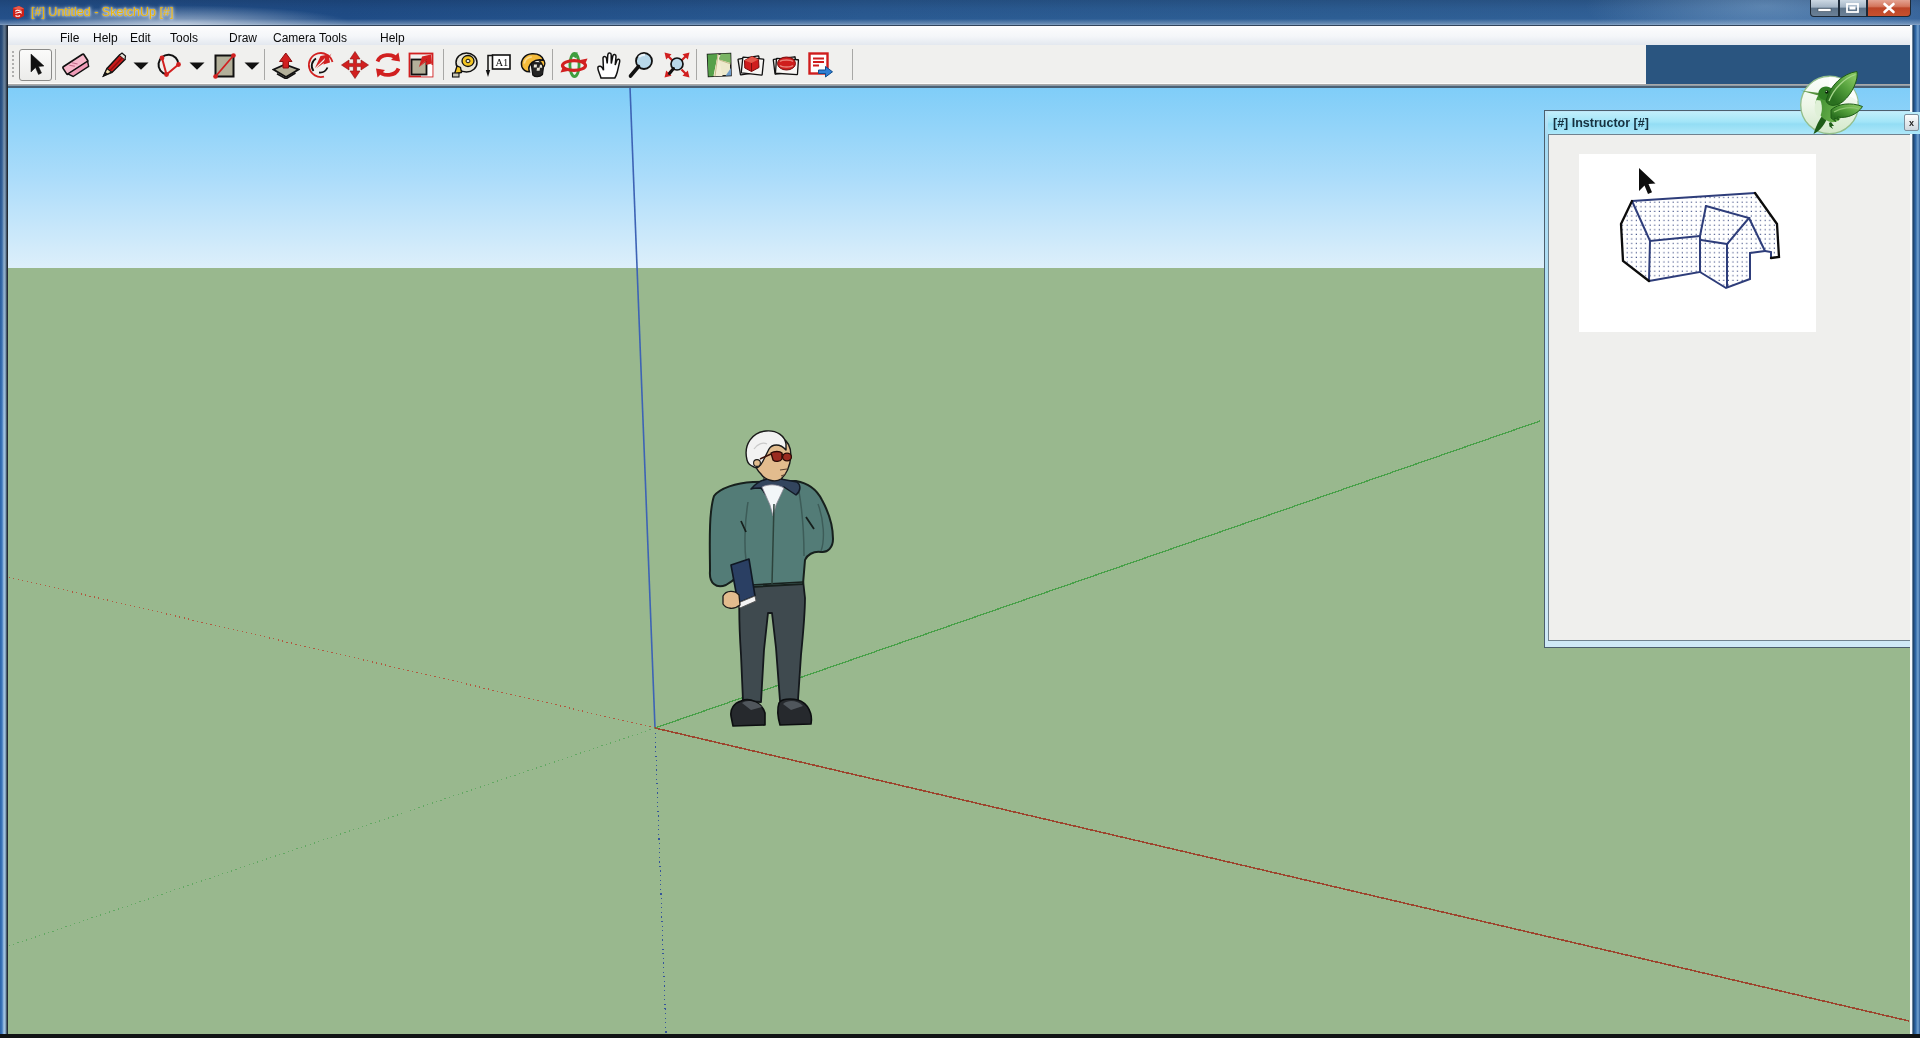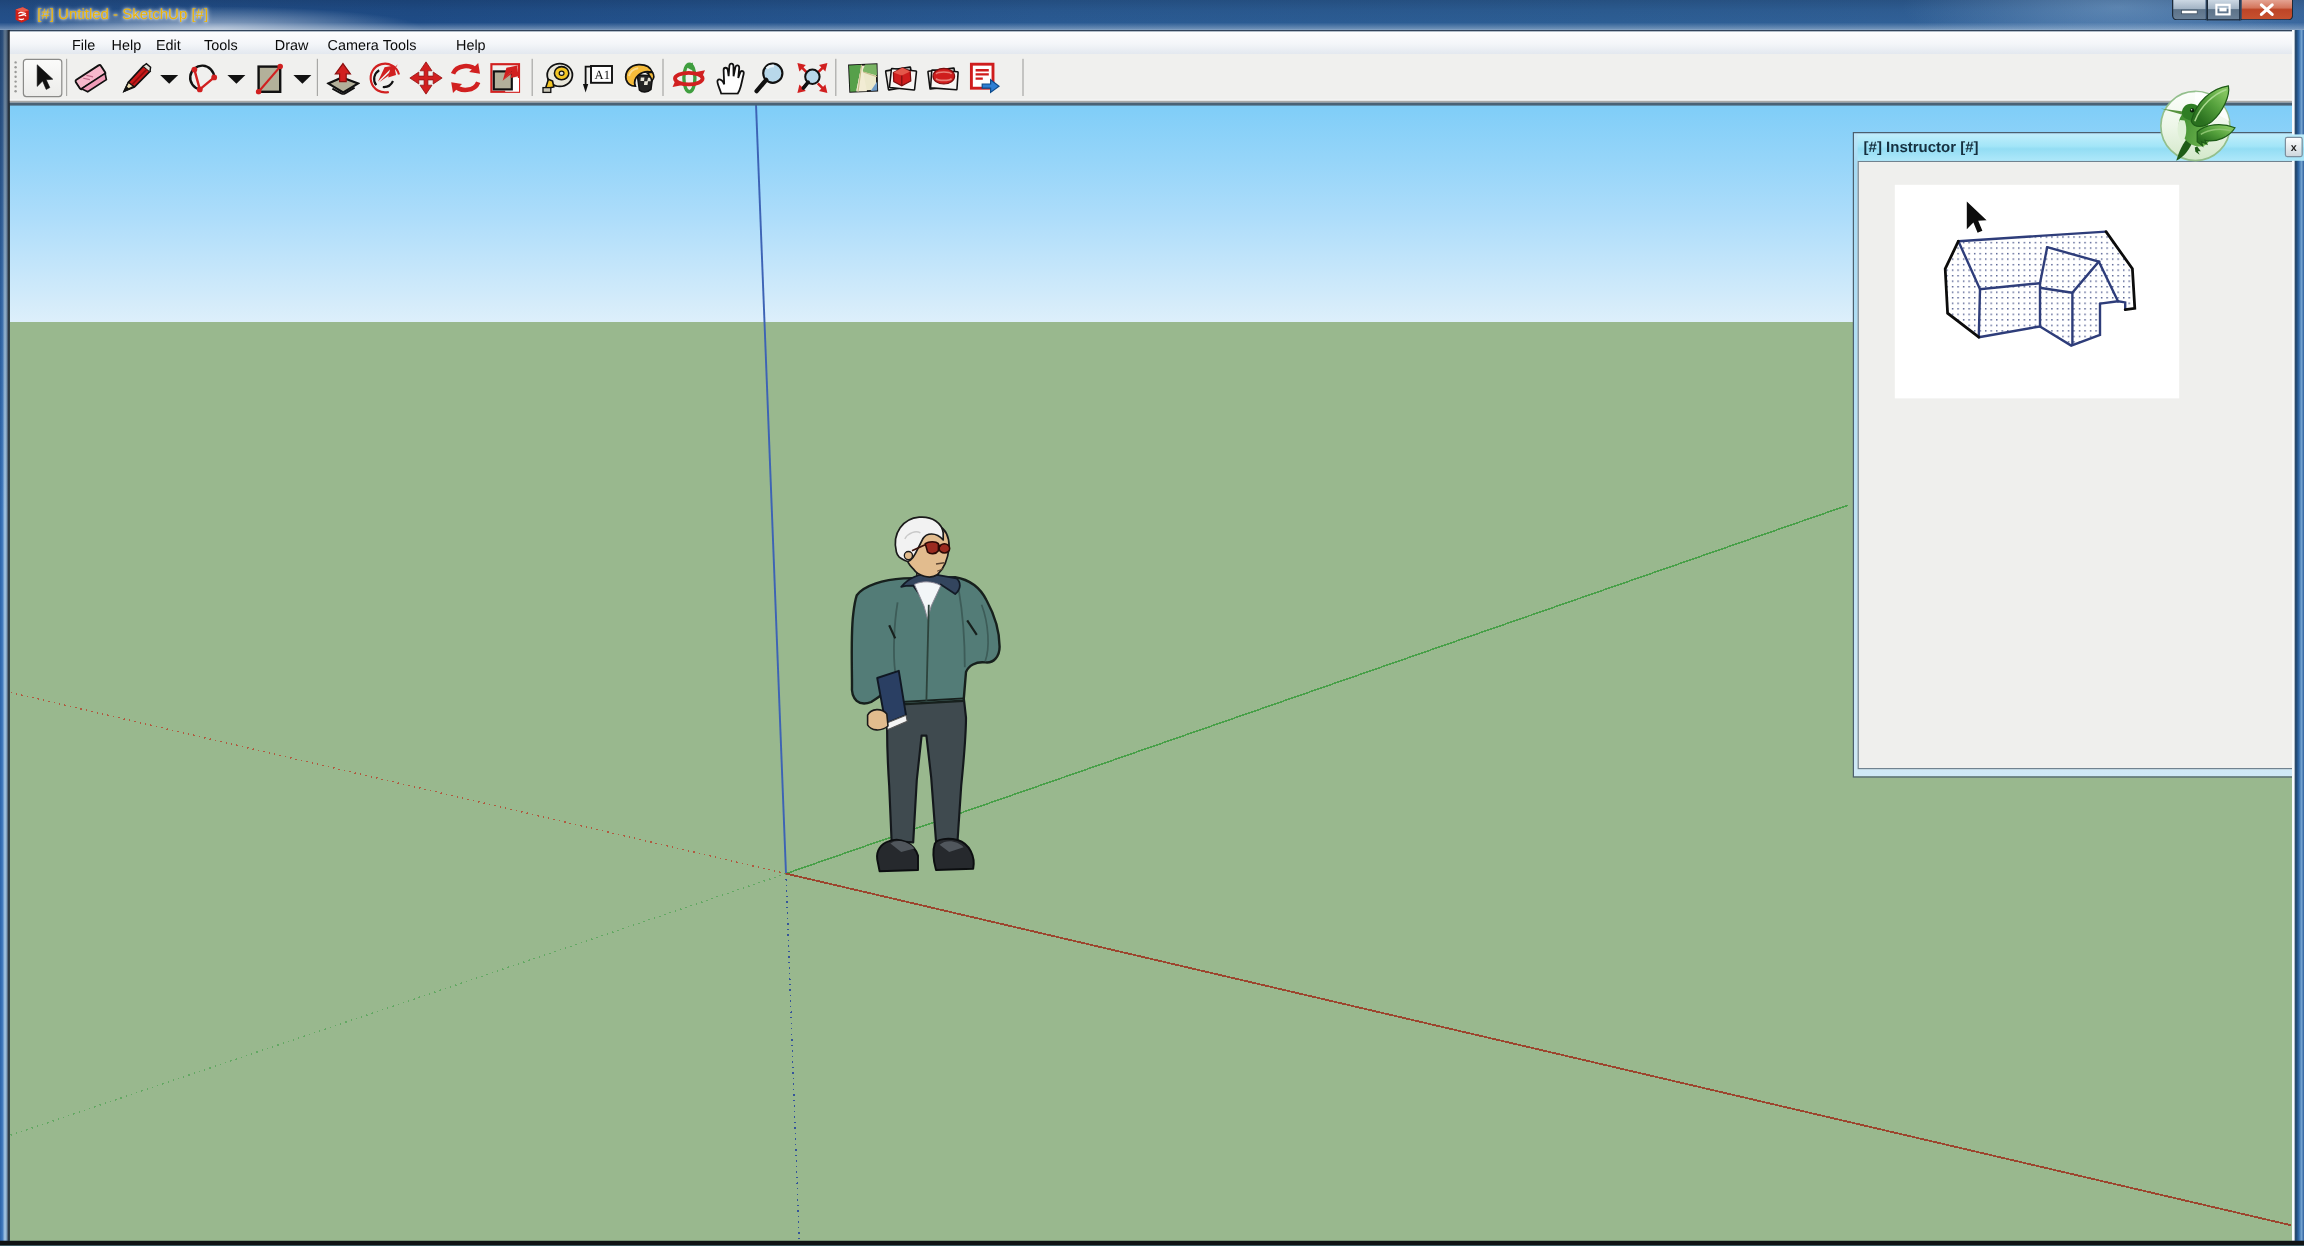--- a/index.html
+++ b/index.html
@@ -28,21 +28,21 @@
     background:linear-gradient(to bottom,rgba(25,35,52,0.5) 0%,rgba(25,35,52,0.15) 22%,rgba(25,35,52,0) 40%),linear-gradient(to right,#2a62a8 0%,#3f78bc 25%,#a9cbe8 52%,#7d9cba 70%,#36424e 86%,#15191d 100%); }
   #rightframe { left:1910px; top:25px; width:10px; height:1009px; z-index:20;
     background:linear-gradient(to right,#f8fbfd 0%,#f8fbfd 16%,#1d3f63 30%,#2f67a6 55%,#74a3cf 80%,#2d5e9b 100%); }
   #bottombar { left:0; top:1034px; width:1920px; height:4px; background:#101314; z-index:25; }
 
   #menubar { left:7px; top:25px; width:1904px; height:20px;
     border-top:1px solid #31435a;
     background:linear-gradient(to bottom,#fdfdfe 0%,#f4f6f9 55%,#e3e8ef 100%); }
   .menu { position:absolute; top:4.5px; font-size:12px; color:#0a0a0a;margin-left:44px; }
 
-  #toolbar { left:7px; top:45px; width:1904px; height:39px;
+  #toolbar { left:7px; top:45px; width:1639px; height:39px;
     background:#f0f0ee; border-bottom:1px solid #fbfbfa; }
   #vpline { left:7px; top:84px; width:1904px; height:4px; z-index:5;
     background:linear-gradient(to bottom,#a9a9a7 0%,#a9a9a7 25%,#8f9ca8 25%,#8f9ca8 50%,#4a6175 50%,#4a6175 100%); }
   .sep { position:absolute; top:4px; width:1px; height:31px; background:#a8a8a6; }
   .ticon { position:absolute; top:51px; }
 
   #selbtn { left:12px; top:4px; width:33px; height:32px; border:1px solid #8a8a88; border-radius:3px;
     background:linear-gradient(to bottom,#fbfbfa 0%,#ececea 100%); }
 
   

